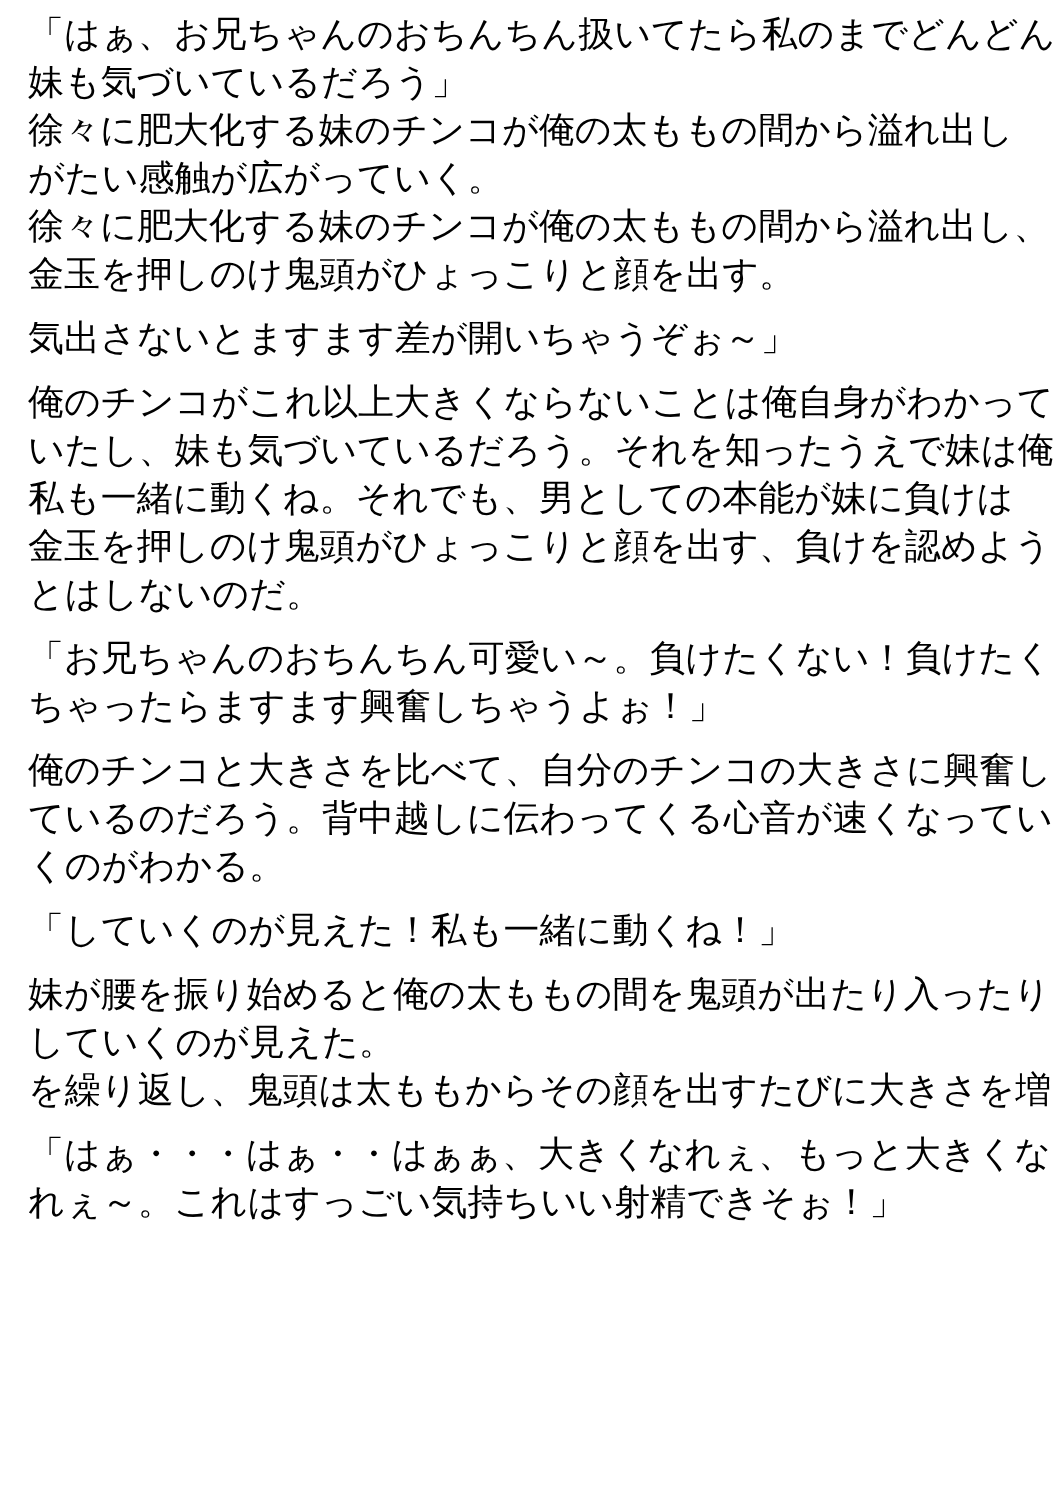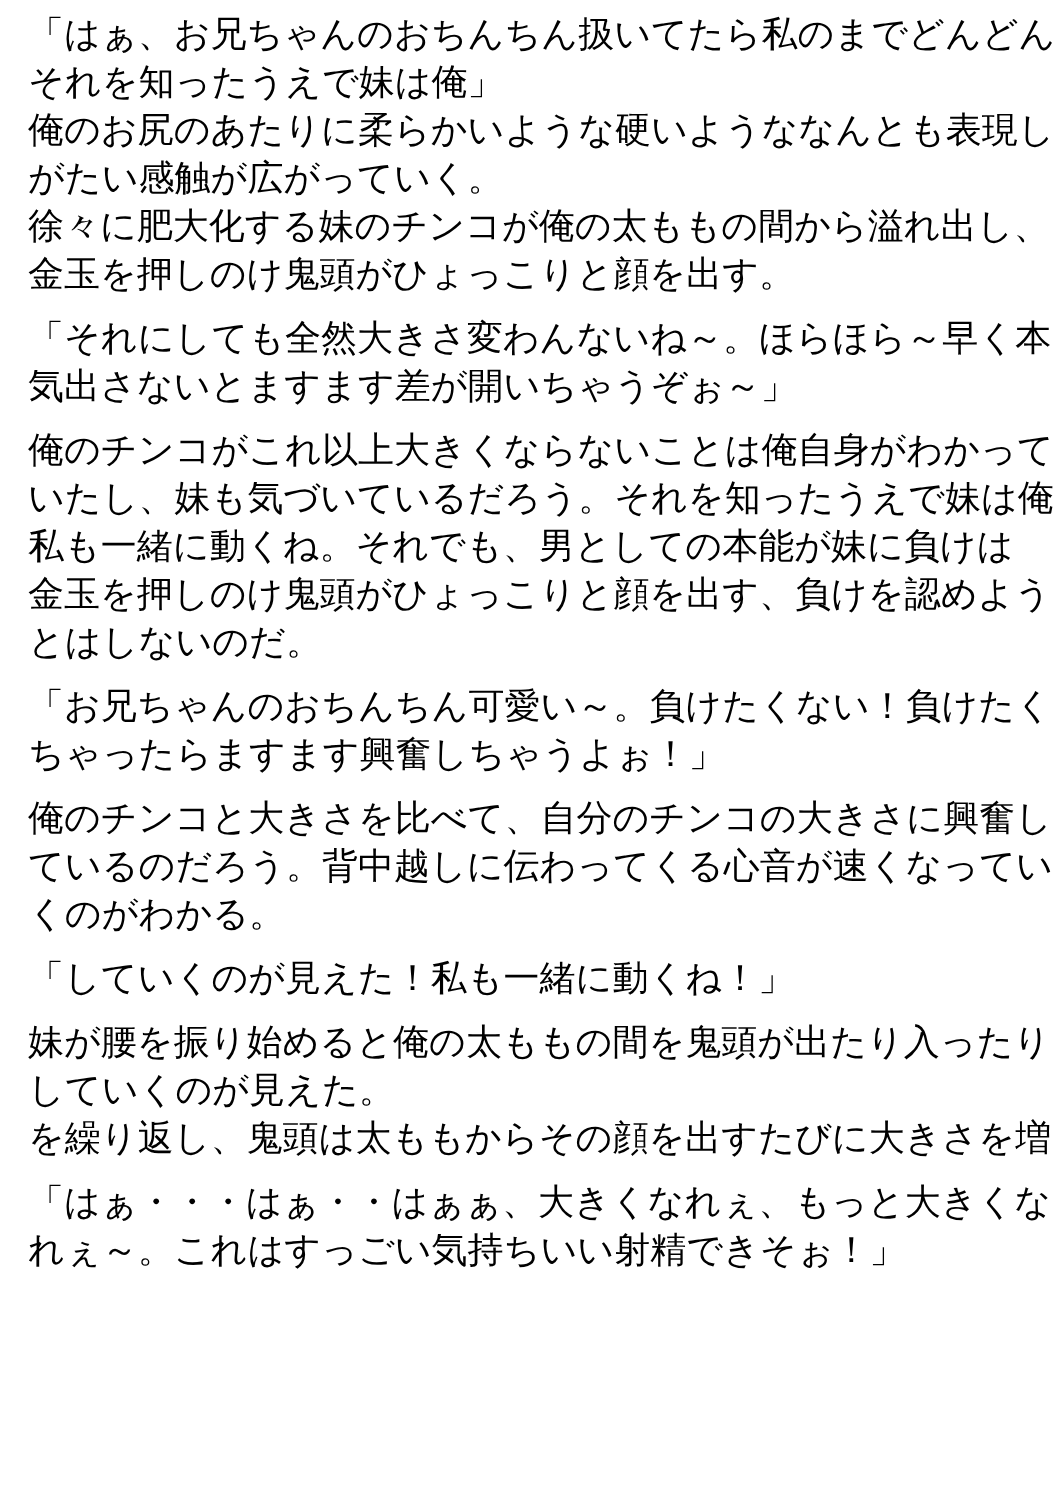--- a/index.html
+++ b/index.html
@@ -34,29 +34,28 @@
       white-space: nowrap;
     }
   </style>
 </head>
 <body>
 
 <div class="page">
 
   <p class="block">
     <span class="line">「はぁ、お兄ちゃんのおちんちん扱いてたら私のまでどんどん</span>
-    <span class="line">それを知ったうえで妹は俺」</span>
-    <span class="line">俺のお尻のあたりに柔らかいような硬いようななんとも表現し</span>
+    <span class="line">妹も気づいているだろう」</span>
+    <span class="line">徐々に肥大化する妹のチンコが俺の太ももの間から溢れ出し</span>
     <span class="line">がたい感触が広がっていく。</span>
     <span class="line">徐々に肥大化する妹のチンコが俺の太ももの間から溢れ出し、</span>
     <span class="line">金玉を押しのけ鬼頭がひょっこりと顔を出す。</span>
   </p>
 
   <p class="block">
-    <span class="line">「それにしても全然大きさ変わんないね～。ほらほら～早く本</span>
     <span class="line">気出さないとますます差が開いちゃうぞぉ～」</span>
   </p>
 
   <p class="block">
     <span class="line">俺のチンコがこれ以上大きくならないことは俺自身がわかって</span>
     <span class="line">いたし、妹も気づいているだろう。それを知ったうえで妹は俺</span>
     <span class="line">私も一緒に動くね。それでも、男としての本能が妹に負けは</span>
     <span class="line">金玉を押しのけ鬼頭がひょっこりと顔を出す、負けを認めよう</span>
     <span class="line">とはしないのだ。</span>
   </p>

